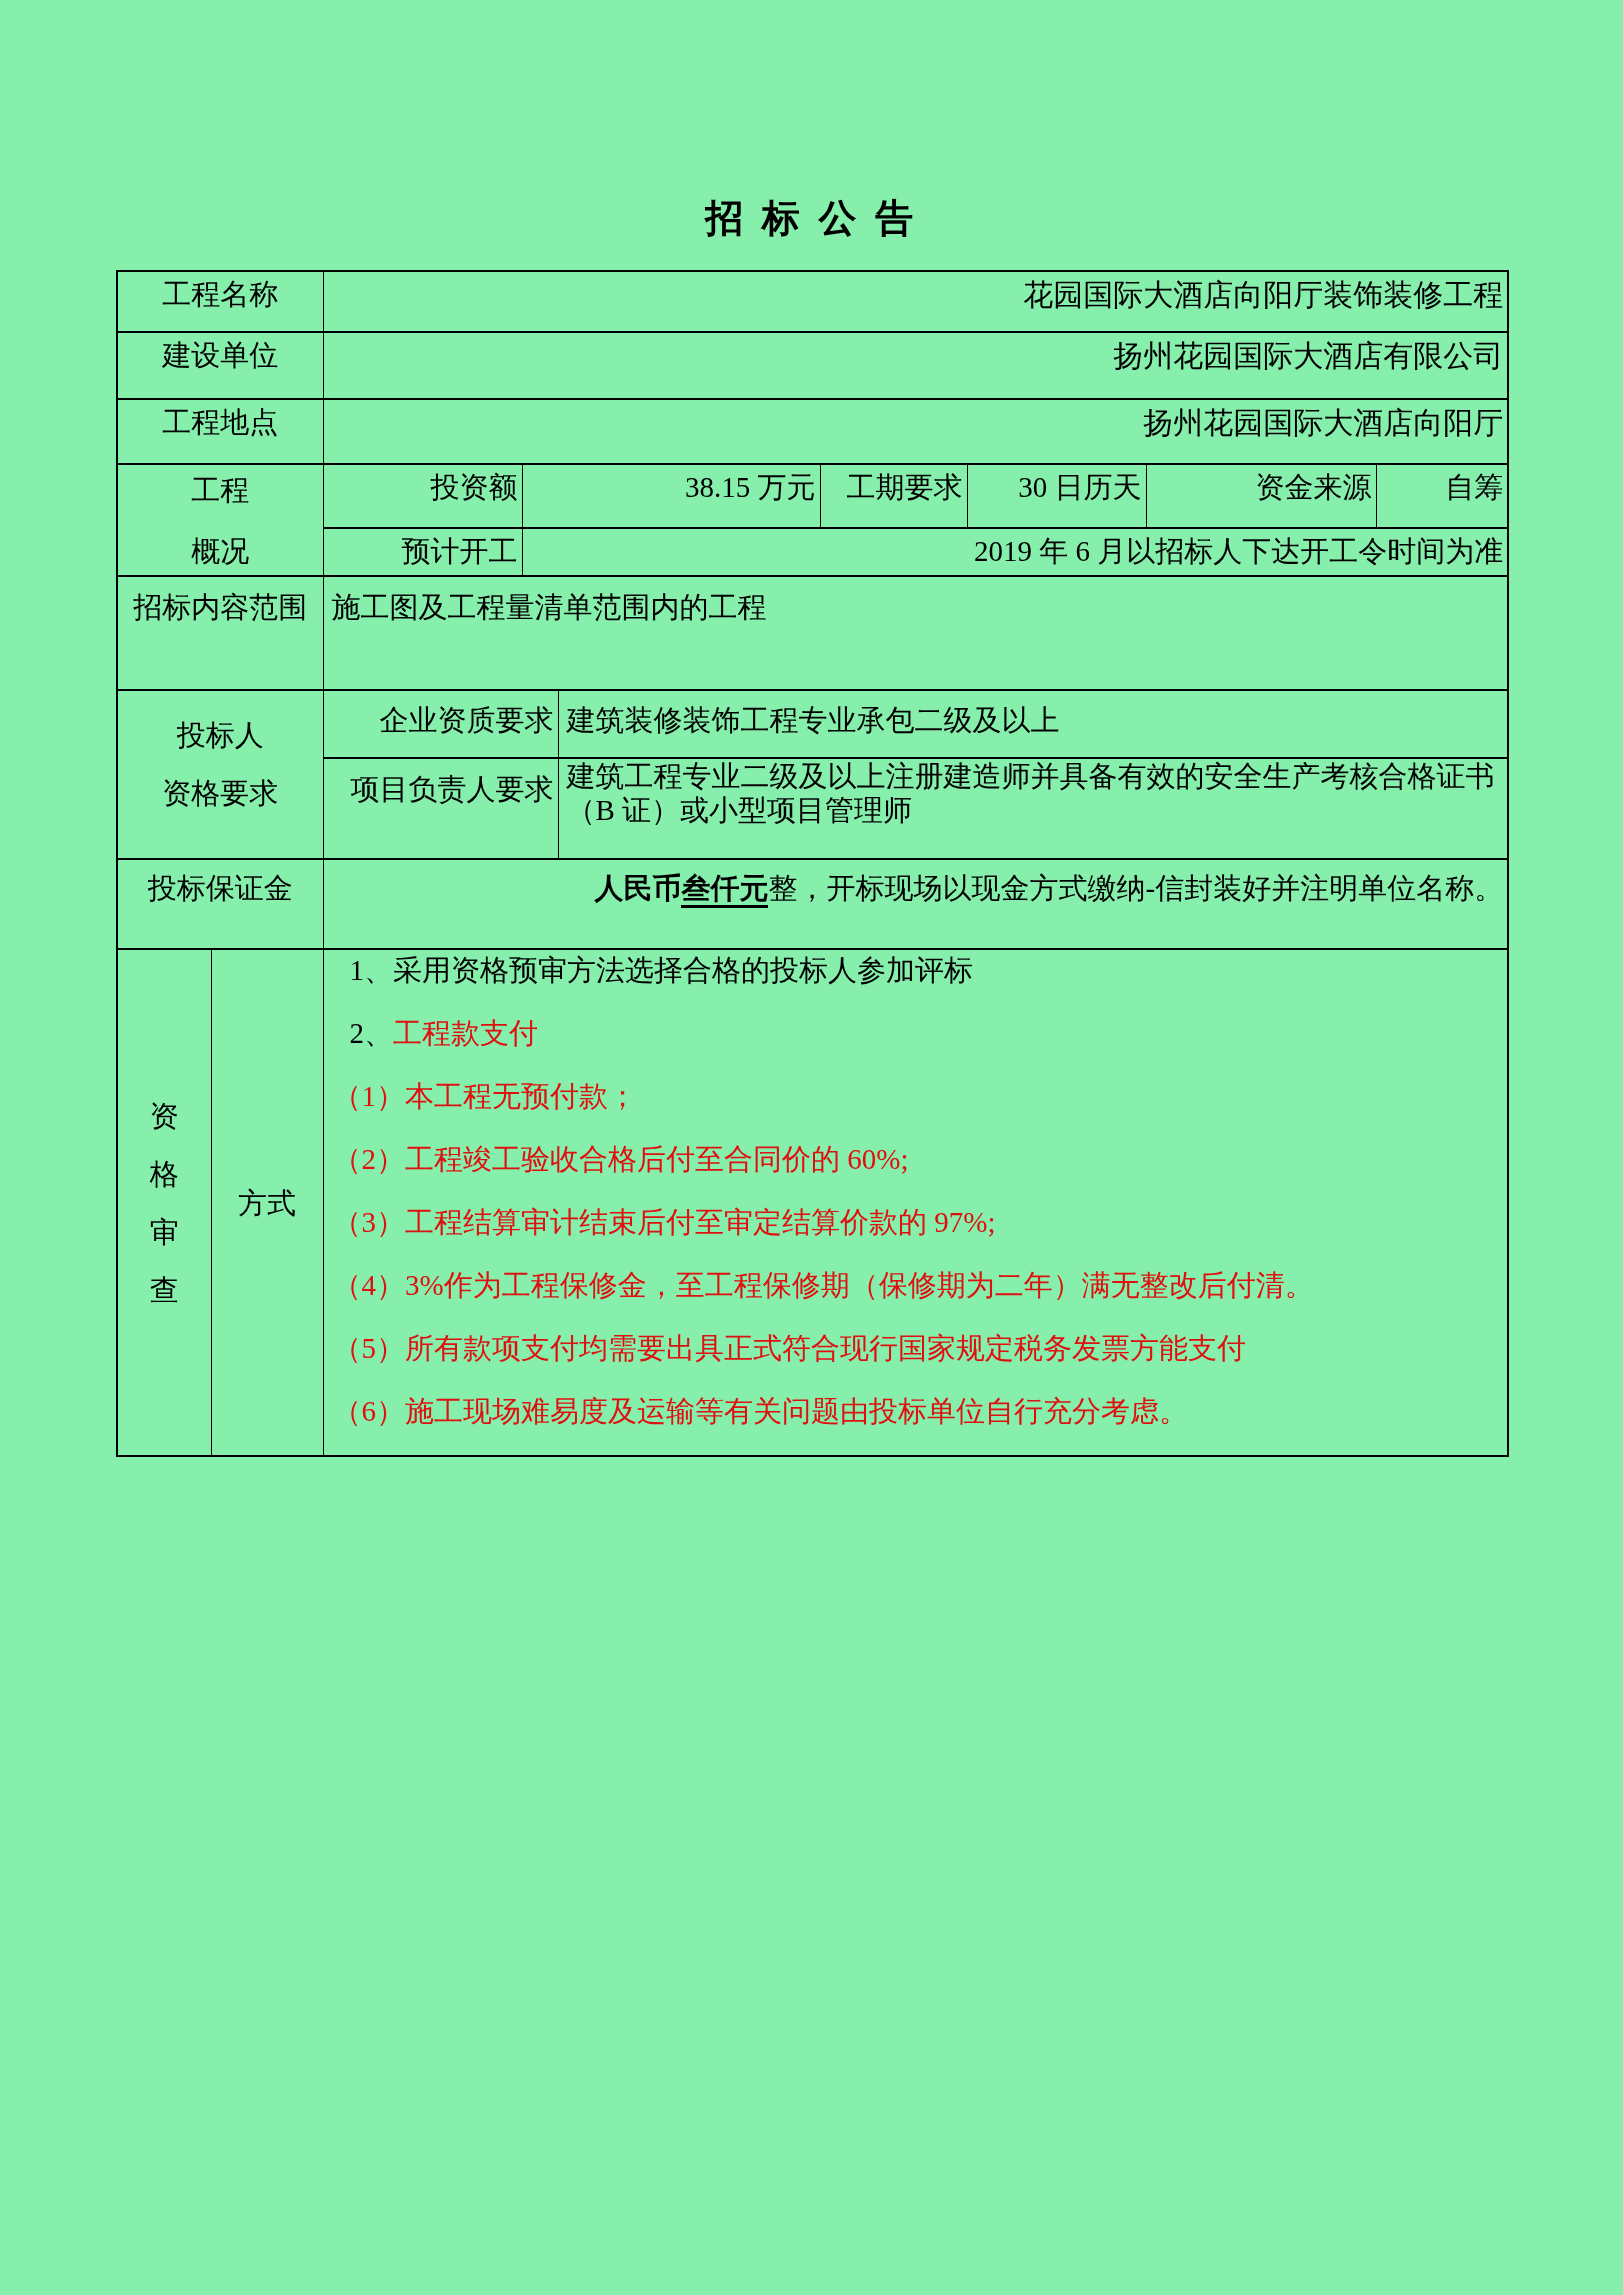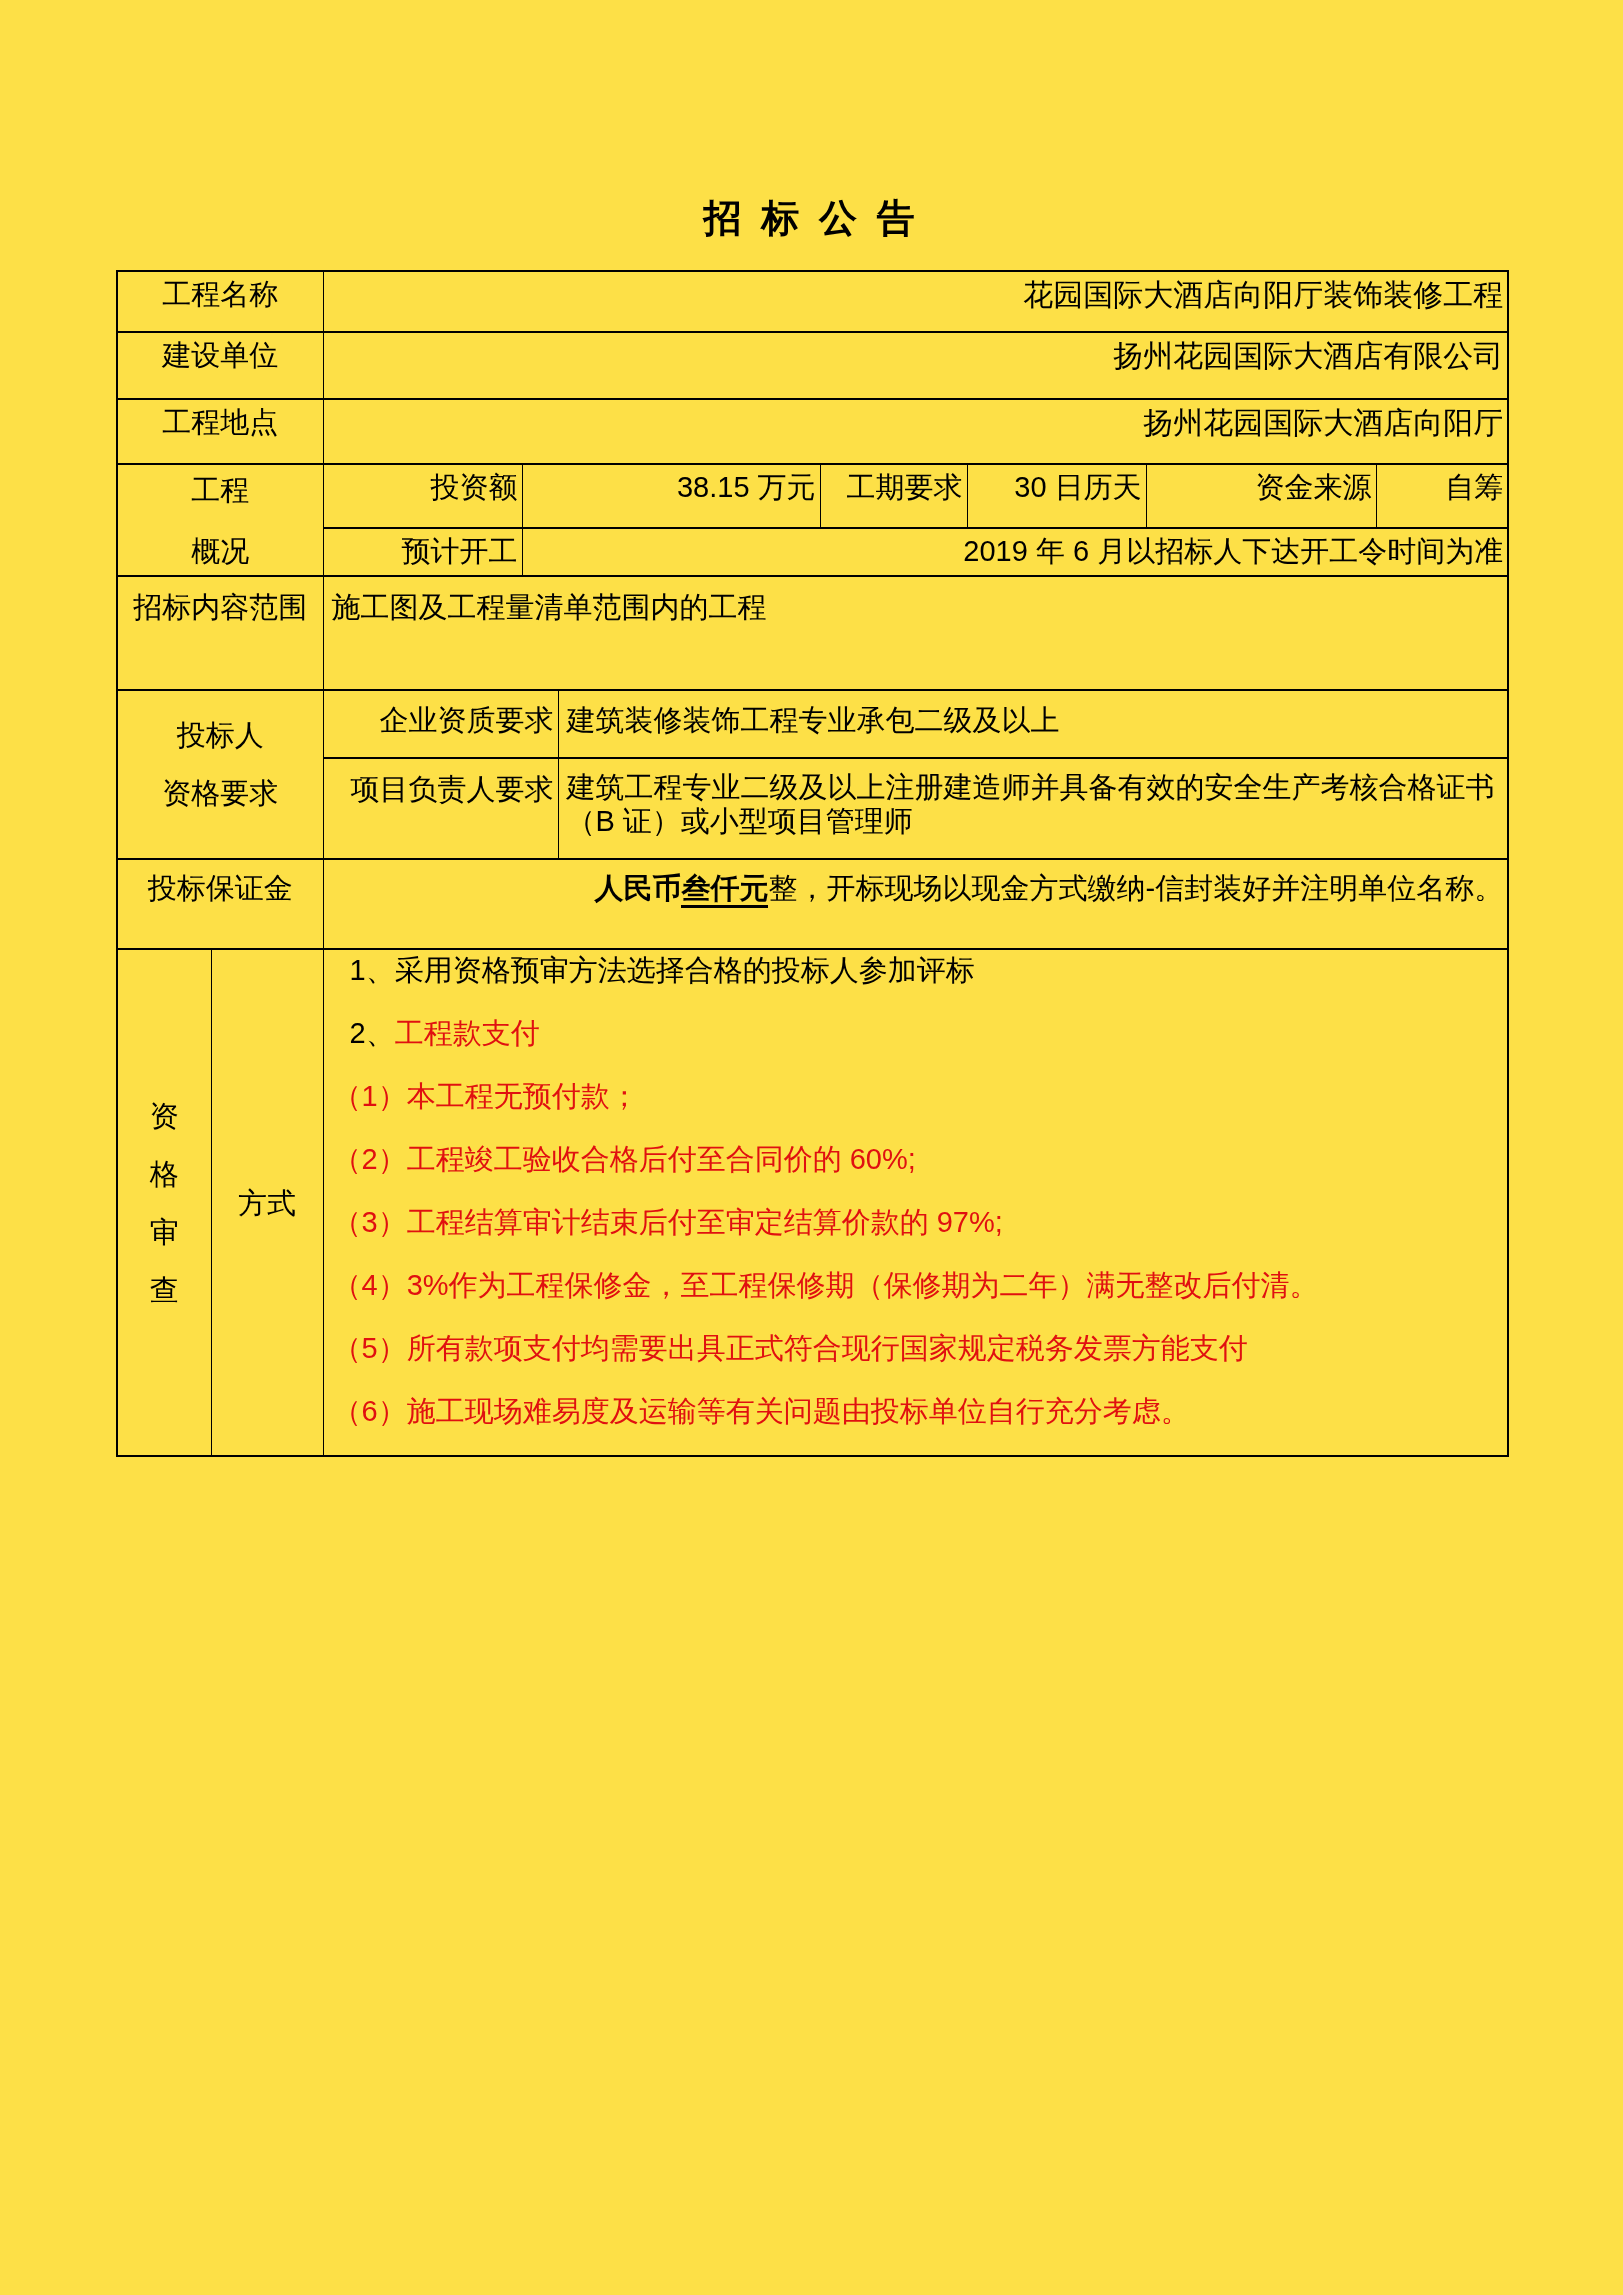--- a/index.html
+++ b/index.html
@@ -1,20 +1,20 @@
 <!DOCTYPE html>
 <html style="font-size:10.5px"><head>
 <meta charset="utf-8">
 <style>
   html,body{margin:0;padding:0;background:#ffffff;}
   .page{
     position:relative;
     width:1623px;height:2295px;
-    background:#fde047;
-    font-family:Liberation Sans, sans-serif;
+    background:#86efac;
+    font-family:Liberation Serif, serif;
     color:#000;
   }
   .doc-title{
     position:absolute;
     left:0;top:192px;width:1623px;
     text-align:center;
     font-size:38px;
     font-weight:bold;
     letter-spacing:4.6px;
     line-height:52px;
@@ -38,21 +38,21 @@
     line-height:34px;
     overflow:hidden;
   }
   td.lbl{text-align:center;}
   td.center{text-align:right;}
   td.left{text-align:left;padding-left:7.9px;}
   td.big{font-size:30px;line-height:35px;}
   td.pt16{padding-top:10.5px;}
   td.pt18{padding-top:11.8px;}
   td.pt20{padding-top:13px;}
-  td.pt6{padding-top:11px;}
+  td.pt6{padding-top:0;}
   .lbl2 .l1{margin-top:0;}
   .lbl-overview .l1{padding-top:2.6px;}
   .lbl-overview .l2{margin-top:27.5px;}
   .lbl-bidder .l1{padding-top:22px;}
   .lbl-bidder .l2{margin-top:24px;}
   td.review-label-cell{vertical-align:middle;text-align:center;padding:0;}
   .vchars div{line-height:58px;}
   td.method-cell{vertical-align:middle;text-align:center;padding:0;}
   td.review-content{padding:1.3px 13px 0 26px;}
   p.item{margin:0 0 24px 0;line-height:39px;text-align:left;}

